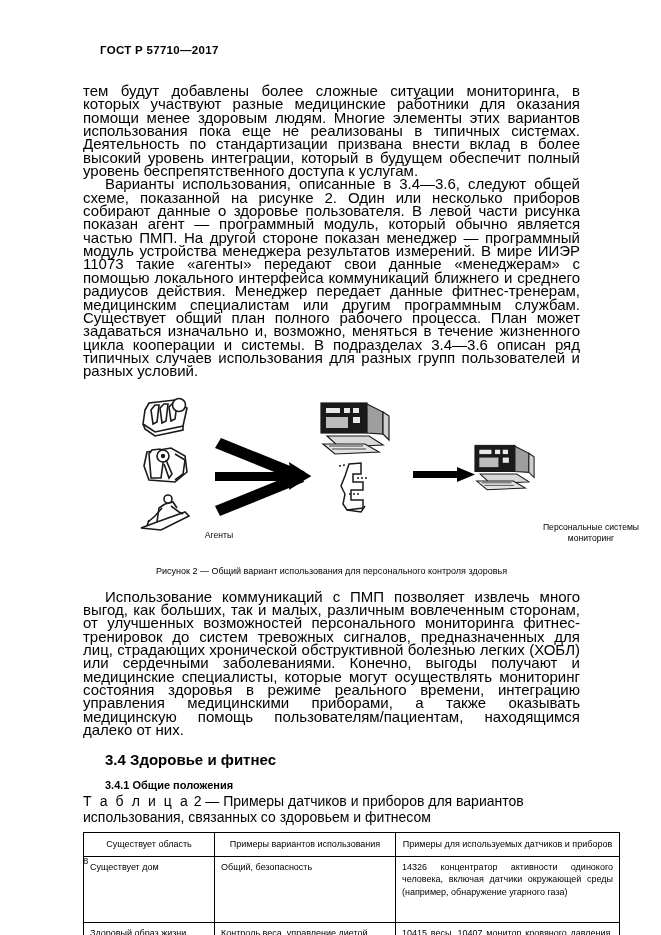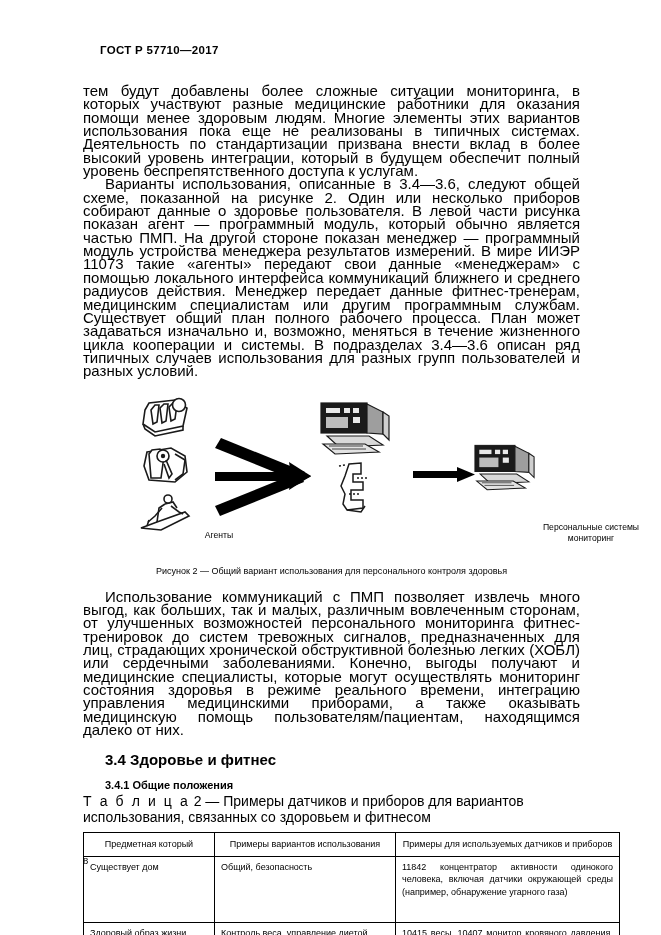--- a/index.html
+++ b/index.html
@@ -292,30 +292,30 @@
 
     <h3 class="sec">3.4  Здоровье и фитнес</h3>
     <h4 class="sec">3.4.1  Общие положения</h4>
 
 
     <div class="tbl-caption"><span class="spaced">Т а б л и ц а</span> <span>2 — Примеры датчиков и приборов для вариантов использования, связанных со здоровьем и фитнесом</span></div>
 
     <table class="doc">
       <thead>
         <tr>
-          <th class="col1">Предметная который</th>
+          <th class="col1">Существует область</th>
           <th class="col2">Примеры вариантов использования</th>
           <th class="col3">Примеры для используемых датчиков и приборов</th>
         </tr>
       </thead>
       <tbody>
         <tr class="row-tall">
           <td>Существует дом</td>
           <td>Общий, безопасность</td>
-          <td class="just">11842 концентратор активности одинокого человека, включая датчики окружающей среды (например, обнаружение угарного газа)</td>
+          <td class="just">14326 концентратор активности одинокого человека, включая датчики окружающей среды (например, обнаружение угарного газа)</td>
         </tr>
         <tr class="row-tall2">
           <td>Здоровый образ жизни</td>
           <td>Контроль веса, управление диетой, баланс жизнь — работа, профилактика эмоционального истощения. Персональная медицинская карта, онлайновый радиусов питания</td>
           <td class="just">10415 весы, 10407 монитор кровяного давления, 10442 оборудование для силового фитнеса, 10406 базовая ЭКГ</td>
         </tr>
       </tbody>
     </table>
 
   </div>

